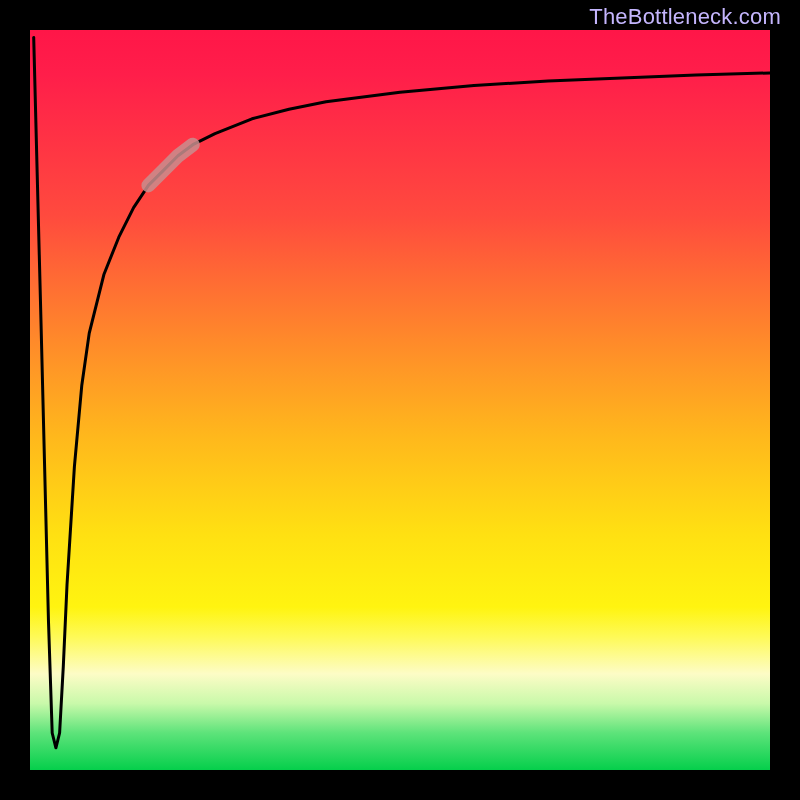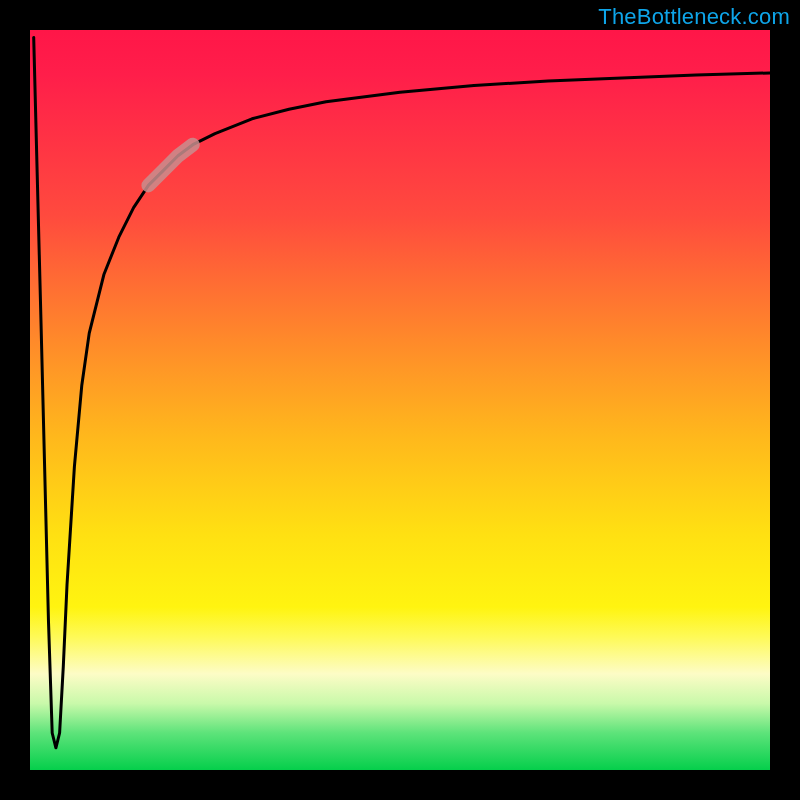--- a/index.html
+++ b/index.html
@@ -43,22 +43,22 @@
   svg.curve {
     position: absolute;
     left: 0;
     top: 0;
     width: 740px;
     height: 740px;
   }
   .attribution {
     position: absolute;
     top: 4px;
-    right: 10px;
-    color: #0ea5e9;
+    right: 19px;
+    color: #c4b5fd;
     font-size: 22px;
     letter-spacing: 0.2px;
     font-family: Arial, Helvetica, sans-serif;
   }
 </style>
 </head>
 <body>
 
 <div class="wrap">
   <div class="attribution">TheBottleneck.com</div>

